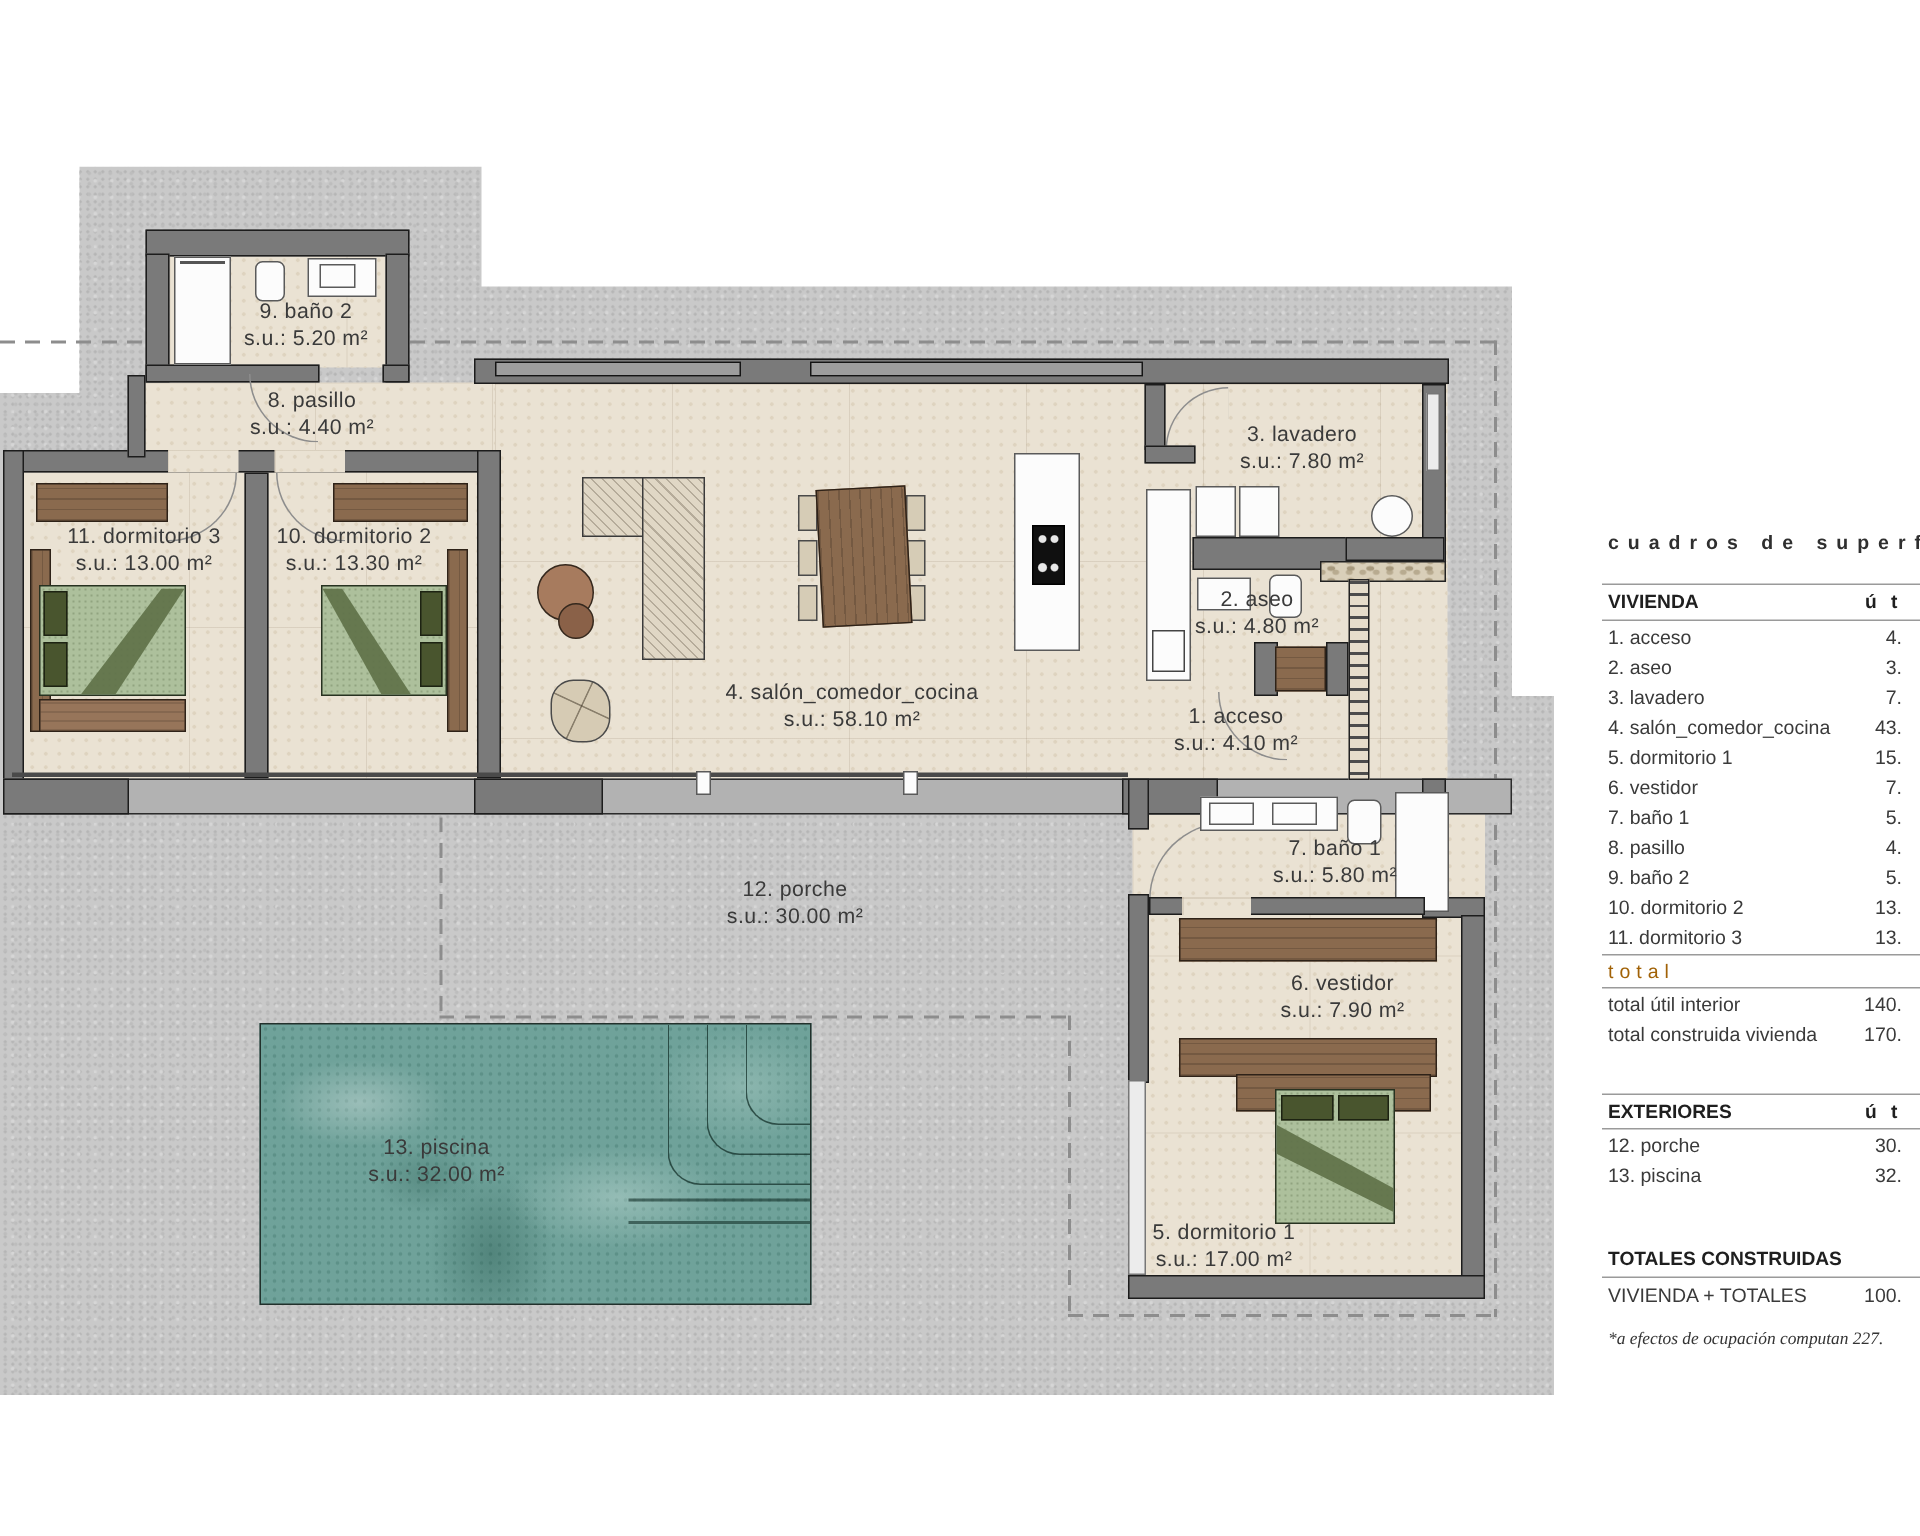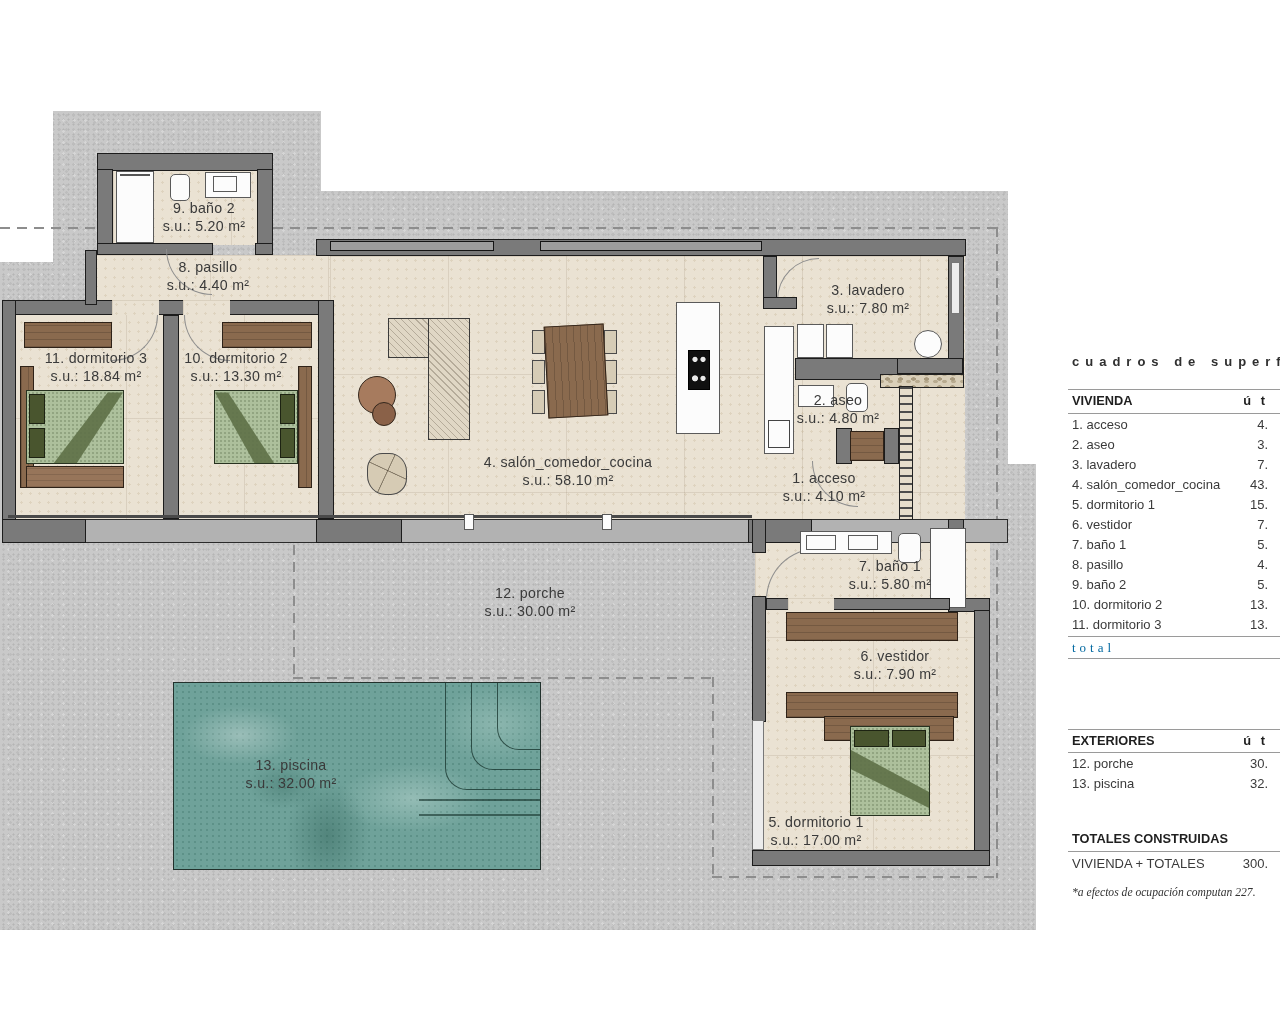--- a/index.html
+++ b/index.html
@@ -76,21 +76,21 @@
        font-size:14.2px;line-height:17.5px;color:#3a3a3a;letter-spacing:.3px;}
   
   .t-title{font-size:13px;font-weight:700;letter-spacing:6px;color:#2f2f2f;white-space:nowrap;}
   .t-rule{height:1px;background:#9a9a9a;}
   .thead{display:flex;justify-content:space-between;font-weight:700;font-size:12.8px;color:#1f1f1f;white-space:nowrap;}
   .thead .tv{letter-spacing:3px;font-weight:700;}
   .trow{display:flex;justify-content:space-between;height:20px;align-items:center;
         font-size:13px;color:#3a3a3a;white-space:nowrap;}
   .tl{text-align:left;}
   .tv{text-align:right;}
-  .t-total{font-size:13px;letter-spacing:4px;color:#0369a1;font-family:Liberation Serif, serif;}
+  .t-total{font-size:13px;letter-spacing:4px;color:#a16207;}
   .t-foot{font-size:11.6px;font-style:italic;color:#333;white-space:nowrap;font-family:Liberation Serif, serif;}
 </style>
 </head>
 <body>
 
 <div id="screen">
 
   <div class="abs terrain" style="left:0;top:0;width:1036px;height:930px;
        clip-path:polygon(53px 111px,321px 111px,321px 191px,1008px 191px,1008px 464px,1036px 464px,1036px 930px,0px 930px,0px 262px,53px 262px);"></div>
 
@@ -261,21 +261,21 @@
   <div class="abs lbl" style="left:204px;top:200px;">
     <div>9. baño 2</div>
       <div>s.u.: 5.20 m²</div>
     </div>
   <div class="abs lbl" style="left:236px;top:350px;">
     <div>10. dormitorio 2</div>
       <div>s.u.: 13.30 m²</div>
     </div>
   <div class="abs lbl" style="left:96px;top:350px;">
     <div>11. dormitorio 3</div>
-      <div>s.u.: 18.84 m²</div>
+      <div>s.u.: 13.00 m²</div>
     </div>
   <div class="abs lbl" style="left:530px;top:585px;">
     <div>12. porche</div>
       <div>s.u.: 30.00 m²</div>
     </div>
   <div class="abs lbl" style="left:291px;top:757px;">
     <div>13. piscina</div>
       <div>s.u.: 32.00 m²</div>
     </div>
 
@@ -329,20 +329,30 @@
         <span class="tv">13.</span>
       </div>
       <div class="trow">
         <span class="tl">11. dormitorio 3</span>
         <span class="tv">13.</span>
       </div>
     </div>
   <div class="abs t-rule" style="left:1068px;top:636px;width:212px;"></div>
   <div class="abs t-total" style="left:1072px;top:640px;">total</div>
   <div class="abs t-rule" style="left:1068px;top:658px;width:212px;"></div>
+  <div class="abs" style="left:1072px;top:659px;width:196px;">
+      <div class="trow">
+        <span class="tl">total útil interior</span>
+        <span class="tv">140.</span>
+      </div>
+      <div class="trow">
+        <span class="tl">total construida vivienda</span>
+        <span class="tv">170.</span>
+      </div>
+    </div>
 
   <div class="abs t-rule" style="left:1068px;top:729px;width:212px;"></div>
   <div class="abs thead" style="left:1072px;top:733px;width:196px;">
     <span class="tl">EXTERIORES</span>
     <span class="tv">ú t</span>
   </div>
   <div class="abs t-rule" style="left:1068px;top:752px;width:212px;"></div>
   <div class="abs" style="left:1072px;top:753px;width:196px;">
       <div class="trow">
         <span class="tl">12. porche</span>
@@ -354,19 +364,19 @@
       </div>
     </div>
 
   <div class="abs thead" style="left:1072px;top:831px;width:196px;">
     <span class="tl">TOTALES CONSTRUIDAS</span>
   </div>
   <div class="abs t-rule" style="left:1068px;top:851px;width:212px;"></div>
   <div class="abs" style="left:1072px;top:853px;width:196px;">
       <div class="trow">
         <span class="tl">VIVIENDA + TOTALES</span>
-        <span class="tv">300.</span>
+        <span class="tv">100.</span>
       </div>
     </div>
 
   <div class="abs t-foot" style="left:1072px;top:886px;">*a efectos de ocupación computan 227.</div>
 
 </div>
 
 </body></html>

